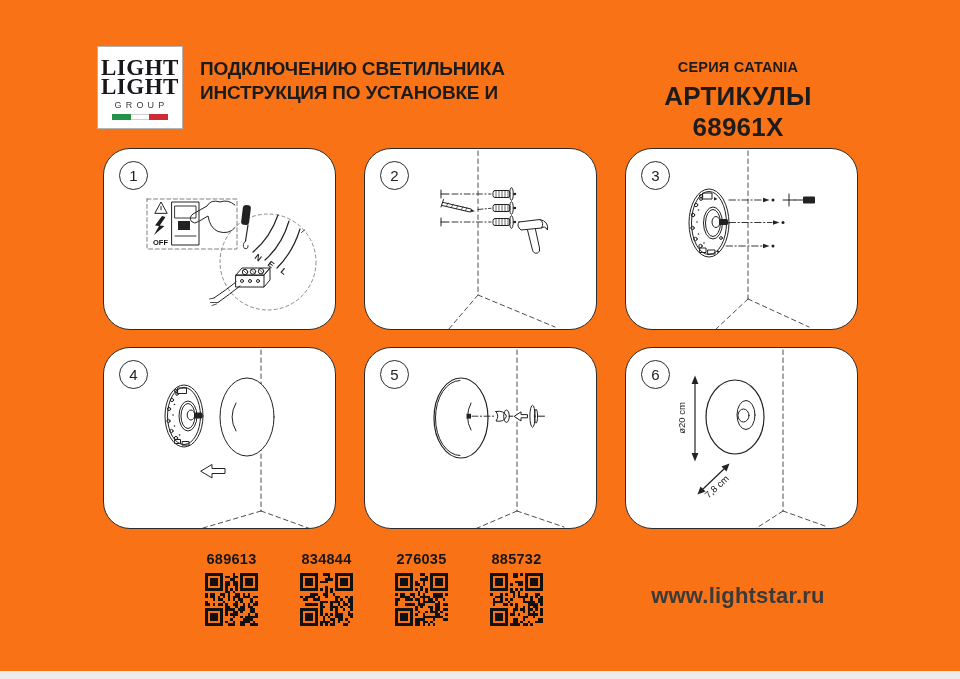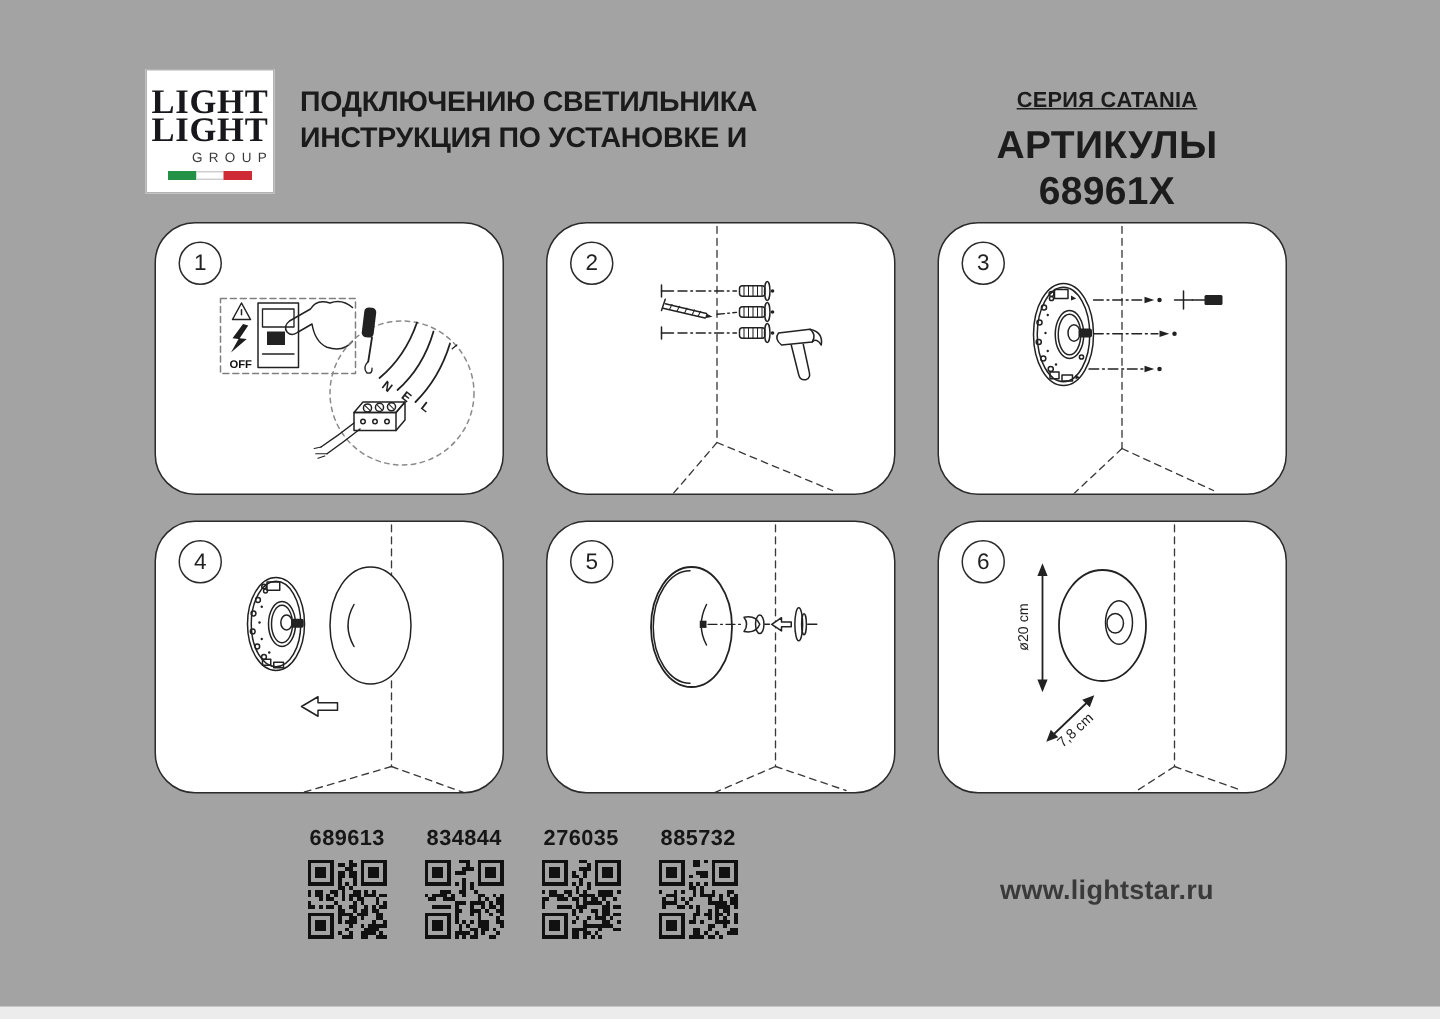--- a/index.html
+++ b/index.html
@@ -1,47 +1,47 @@
 <!DOCTYPE html>
 <html><head>
 <meta charset="utf-8">
 <style>
   html,body{margin:0;padding:0;background:#fff;}
-  .page{position:relative;width:960px;height:679px;background:#a3a3a3;overflow:hidden;
+  .page{position:relative;width:960px;height:679px;background:#f97316;overflow:hidden;
         font-family:"Liberation Sans",sans-serif;color:#1c1c1c;}
   
   .logo-box{position:absolute;left:97px;top:46px;width:86px;height:83px;border:1px solid #b3b3b3;
             background:#fff;text-align:center;box-sizing:border-box;}
   .logo-word{font-family:"Liberation Serif",serif;font-weight:bold;font-size:23px;line-height:0.82;
              letter-spacing:0.5px;color:#17171c;}
   .logo-word.first{margin-top:12px;}
-  .logo-group{font-size:9px;letter-spacing:4.2px;color:#3a3a3a;margin-top:3px;margin-left:3px;text-align:right;}
+  .logo-group{font-size:9px;letter-spacing:4.2px;color:#3a3a3a;margin-top:3px;margin-left:3px;}
   .flag{display:flex;width:56px;height:6px;margin:4px auto 0;}
   .flag span{flex:1;height:100%;box-sizing:border-box;}
   .flag .white{border-top:1px solid #cfcfcf;border-bottom:1px solid #cfcfcf;background:#fff;}
   .title{position:absolute;left:200px;top:57px;width:340px;font-size:19px;font-weight:bold;
          line-height:1.24;letter-spacing:-0.2px;color:#1b1b1b;}
   .series-block{position:absolute;left:622px;top:59px;width:232px;text-align:center;}
-  .series{font-size:14.5px;font-weight:bold;letter-spacing:0.2px;text-decoration:underline;}
+  .series{font-size:14.5px;font-weight:bold;letter-spacing:0.2px;}
   .articles{font-size:26px;font-weight:bold;margin-top:6px;letter-spacing:0.2px;}
   
   .panel{position:absolute;width:233px;height:182px;border:1.3px solid #2b2b2b;border-radius:27px;
          background:#fff;box-sizing:border-box;}
   .badge{position:absolute;left:15px;top:12px;width:27px;height:27px;border:1.2px solid #2b2b2b;
          border-radius:50%;display:flex;align-items:center;justify-content:center;
          font-size:15px;color:#222;background:#fff;z-index:2;}
   svg.art{position:absolute;left:0;top:0;width:231px;height:180px;}
   svg.art text{font-family:"Liberation Sans",sans-serif;}
   
-  .qr-row{position:absolute;left:205px;top:551px;display:flex;gap:25px;}
+  .qr-row{position:absolute;left:205px;top:551px;display:flex;gap:42px;}
   .qr-block{width:53px;text-align:center;}
   .qr-label{font-size:14.5px;font-weight:bold;letter-spacing:0.3px;color:#161616;margin-bottom:6px;}
   svg.qr{width:53px;height:53px;display:block;}
   .website{position:absolute;left:622px;top:583px;width:232px;text-align:center;
-           font-size:18px;font-weight:bold;color:#3a3a3a;letter-spacing:0.2px;}
+           font-size:22px;font-weight:bold;color:#3a3a3a;letter-spacing:0.2px;}
   .bottom-strip{position:absolute;left:0;right:0;bottom:0;height:8px;background:#ececec;}
 </style>
 </head>
 <body>
 
 <div class="page">
 
   <div class="logo-box">
     <div class="logo-word first">LIGHT</div>
     <div class="logo-word">LIGHT</div>

